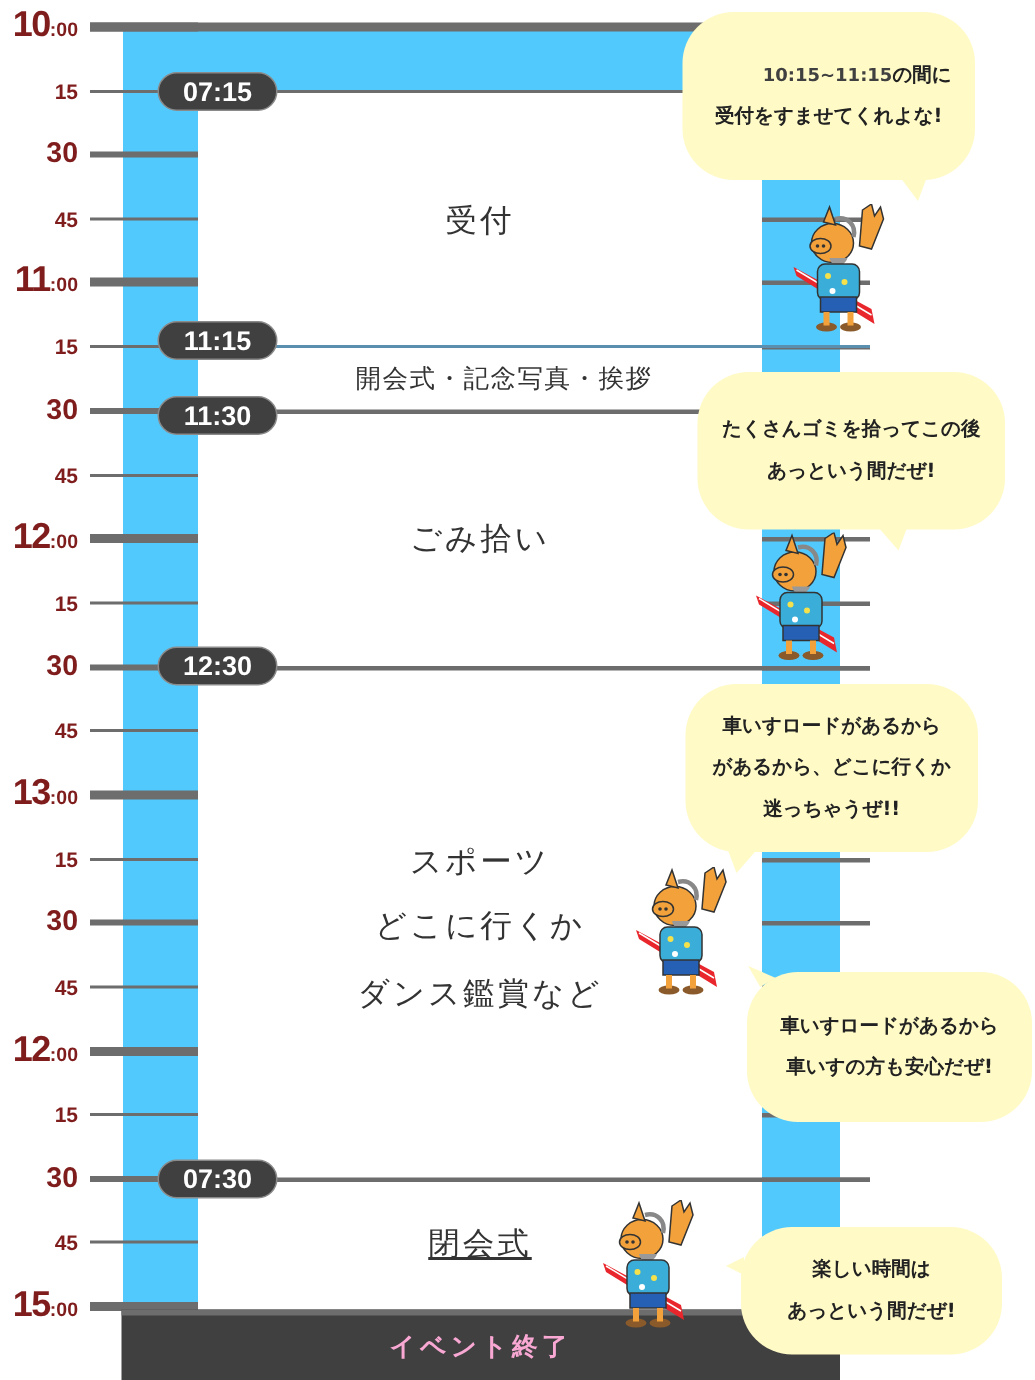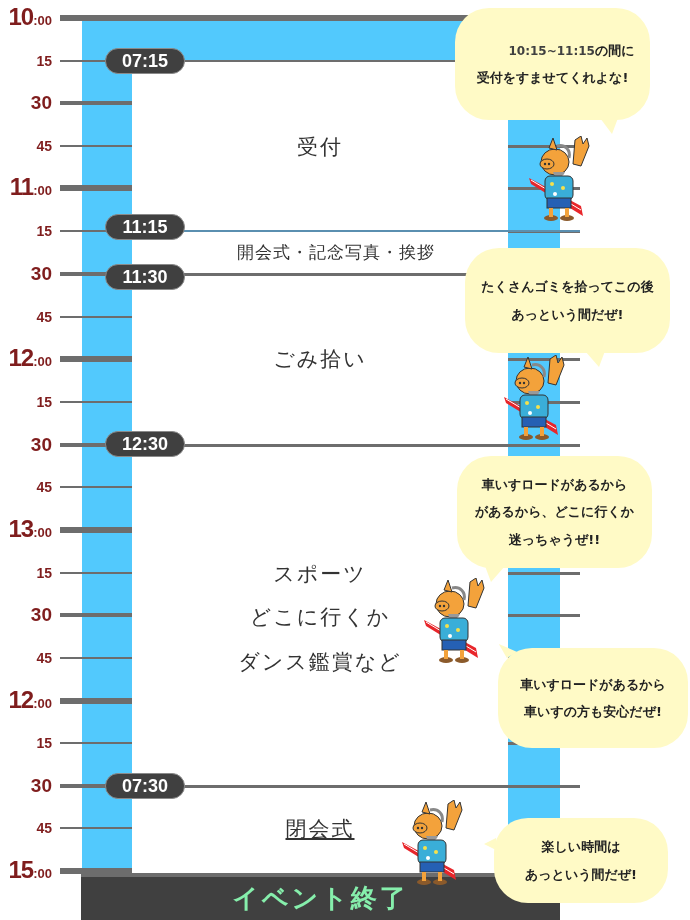--- a/index.html
+++ b/index.html
@@ -107,21 +107,21 @@
 
 <div class="label" style="left:220px;top:133px;width:200px;">受付</div>
 <div class="label" style="left:186px;top:241px;width:300px;font-size:17px;letter-spacing:1px;">開会式・記念写真・挨拶</div>
 <div class="label" style="left:210px;top:345px;width:220px;">ごみ拾い</div>
 <div class="label" style="left:170px;top:560px;width:300px;">スポーツ</div>
 <div class="label" style="left:170px;top:603px;width:300px;">どこに行くか</div>
 <div class="label" style="left:170px;top:648px;width:300px;">ダンス鑑賞など</div>
 <div class="label" style="left:220px;top:815px;width:200px;text-decoration:underline;">閉会式</div>
 
 <div class="abs" style="left:81px;top:873px;width:479px;height:47px;background:#404040;border-top:4px solid #6d6d6d;box-sizing:border-box;">
-  <div style="color:#86efac;font-size:26px;font-weight:bold;text-align:center;line-height:42px;letter-spacing:3px;">イベント終了</div>
+  <div style="color:#f9a8d4;font-size:17px;font-weight:bold;text-align:center;line-height:42px;letter-spacing:3px;">イベント終了</div>
 </div>
 
 <div class="bubble" style="left:455px;top:8px;width:195px;height:112px;">
   <div><span class="pink">10:15~11:15</span><span>の間に</span></div>
   <div>受付をすませてくれよな!</div>
   <div class="tail" style="left:145px;bottom:-14px;border-left:12px solid transparent;border-right:6px solid transparent;border-top:16px solid #fffac6;"></div>
 </div>
 
 <div class="bubble" style="left:465px;top:248px;width:205px;height:105px;">
   <div>たくさんゴミを拾ってこの後</div>

